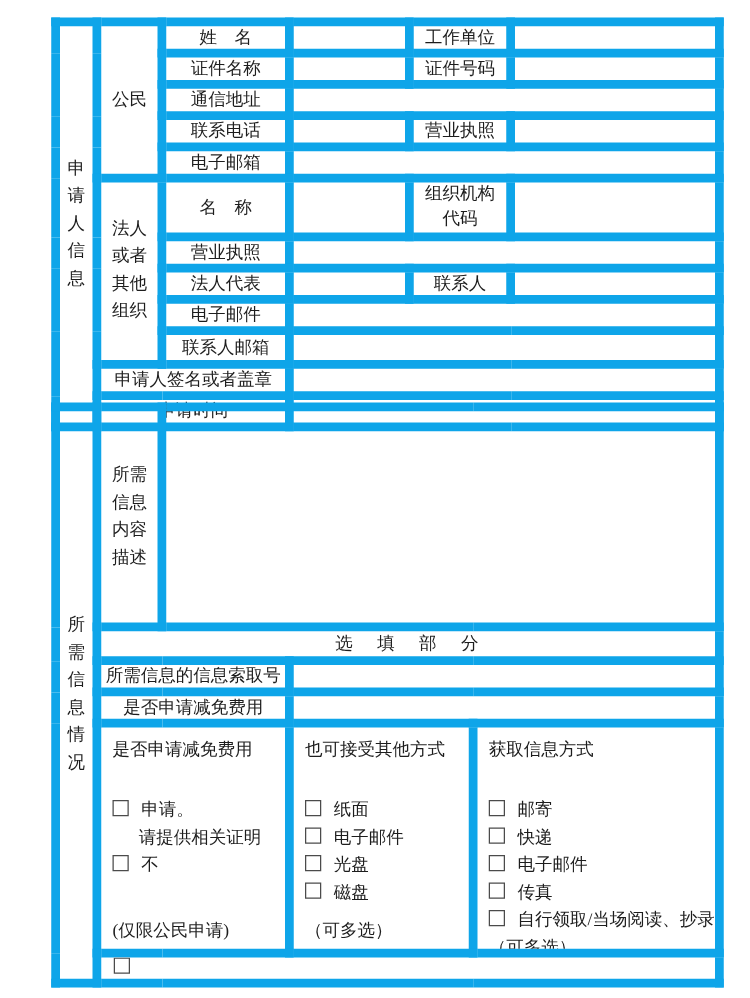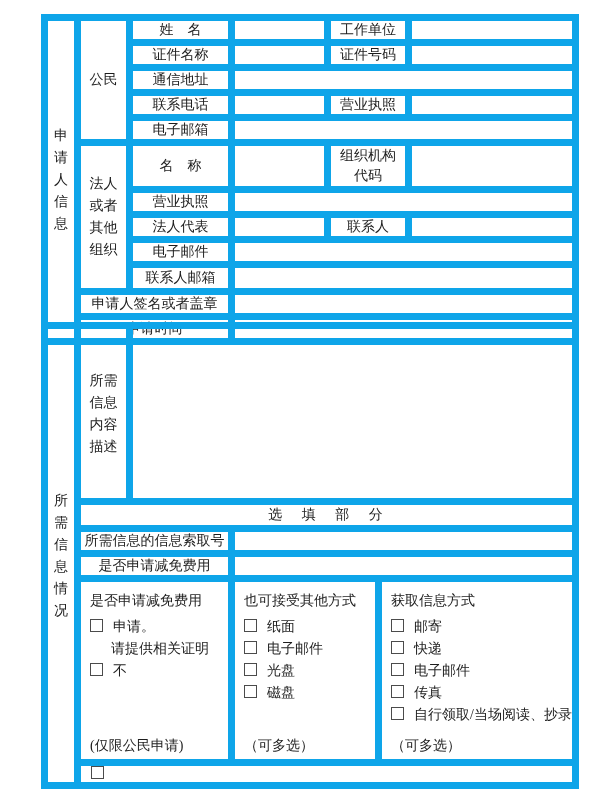--- a/index.html
+++ b/index.html
@@ -38,21 +38,21 @@
   
   .optcell { vertical-align:top; text-align:left; }
   .optcol {
     box-sizing:border-box;
     height:177px;
     display:flex; flex-direction:column;
     padding:8px 4px 2px 9px;
   }
   .optcol .title { line-height:22px; }
   .opt { line-height:22px; white-space:nowrap; }
-  .opt-first { margin-top:4px; }
+  .opt-first { margin-top:26px; }
   .cont { line-height:22px; padding-left:21px; }
   .foot { margin-top:auto; line-height:22px; }
 
   .cb {
     display:inline-block;
     width:11px; height:11px;
     border:1px solid #4b4b4b;
     margin-right:10px;
     vertical-align:-1px;
     background:#ffffff;

